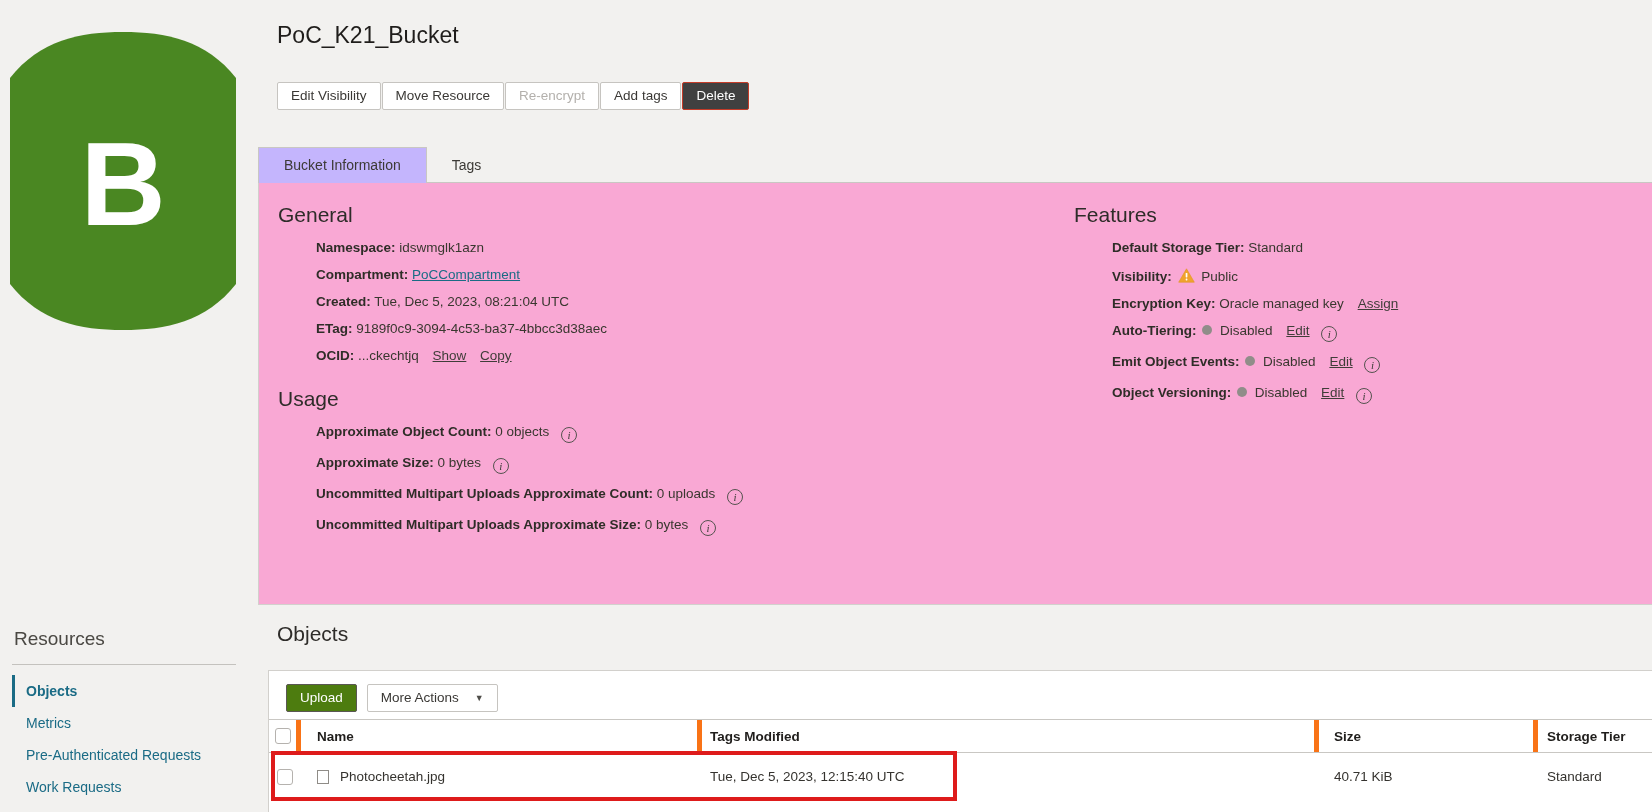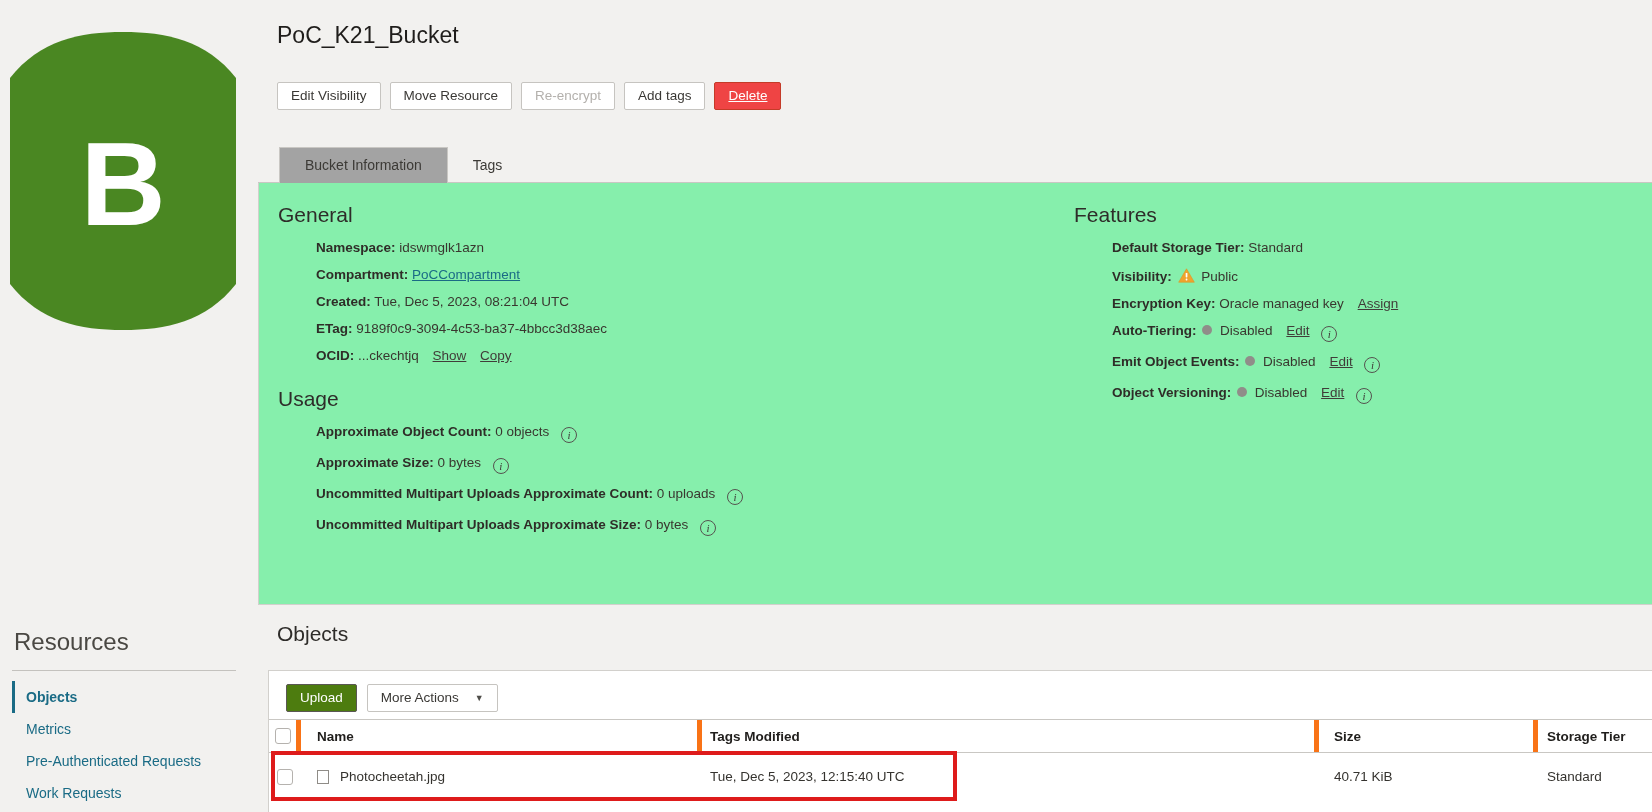--- a/index.html
+++ b/index.html
@@ -17,59 +17,59 @@
     position:absolute; left:10px; top:32px; width:226px; height:298px;
   }
   .bucket-icon svg { display:block; }
   .bucket-letter {
     position:absolute; left:0; top:0; width:100%; height:100%;
     display:flex; align-items:center; justify-content:center;
     color:#fff; font-size:118px; font-weight:bold;
     font-family:"Liberation Sans", sans-serif; padding-top:6px;
   }
   .resources { position:absolute; left:12px; top:628px; width:224px; }
-  .resources-heading { font-size:24px; color:#4a4843; font-weight:400; padding-left:2px; }
+  .resources-heading { font-size:19px; color:#4a4843; font-weight:400; padding-left:2px; }
   .resources-divider { border-bottom:1px solid #c4c2be; margin-top:14px; margin-bottom:10px; }
   .resource-item {
     font-size:14px; color:#1a6b85; padding:8px 0 8px 14px; cursor:pointer;
   }
   .resource-item.active {
     font-weight:bold; border-left:3px solid #1a6b85; padding-left:11px;
   }
 
   
   .page-title {
     position:absolute; left:277px; top:22px;
     font-size:23px; color:#1f1d1b; font-weight:400;
   }
-  .action-bar { position:absolute; left:277px; top:82px; display:flex; gap:9px;border-radius:6px; }
+  .action-bar { position:absolute; left:277px; top:82px; display:flex; gap:1px;border-radius:6px; }
   .btn {
     font-family:"Liberation Sans", sans-serif;
     font-size:13.5px; color:#3a3835; background:#fff;
     border:1px solid #c6c4c0; border-radius:2px;
     padding:6px 13px; cursor:pointer; line-height:14px;
   }
   .btn.disabled { color:#b3b0ac; cursor:default; }
-  .btn.danger { background:#ef4444; border-color:#c43b28; color:#fff;text-decoration:underline; }
+  .btn.danger { background:#404040; border-color:#c43b28; color:#fff; }
 
   
   .tabs {
     position:absolute; left:258px; right:0; top:147px; height:36px;
     display:flex; align-items:flex-end; border-bottom:1px solid #c9c7c3;
   }
   .tab {
     font-size:14px; color:#3c3a36; padding:9px 25px; cursor:pointer;
   }
   .tab.active {
-    background:#a3a3a3; border:1px solid #c9c7c3; border-bottom:none;
-    margin-left:21px; margin-bottom:-1px; padding-bottom:10px;
+    background:#c4b5fd; border:1px solid #c9c7c3; border-bottom:none;
+    margin-left:0; margin-bottom:-1px; padding-bottom:10px;
   }
   .info-card {
     position:absolute; left:258px; right:0; top:183px; height:422px;
-    background:#86efac; border-left:1px solid #d2d0cc; border-bottom:1px solid #d2d0cc;
+    background:#f9a8d4; border-left:1px solid #d2d0cc; border-bottom:1px solid #d2d0cc;
     padding:20px 0 0 19px;
   }
   .section-heading { font-size:21px; font-weight:400; color:#2e2c29; margin-bottom:14px; }
   .field { font-size:13.5px; line-height:14px; margin-bottom:13px; color:#39372f; white-space:nowrap; }
   .field b { color:#2f2d28;padding-left:38px; }
   .teal-link { color:#1a6b85; text-decoration:underline; cursor:pointer; }
   .dark-link { color:#403d39; text-decoration:underline; cursor:pointer; margin-left:10px; }
   .usage-heading { margin-top:24px; }
   .features-col { position:absolute; left:815px; top:20px; width:560px; }
   .info-icon {

